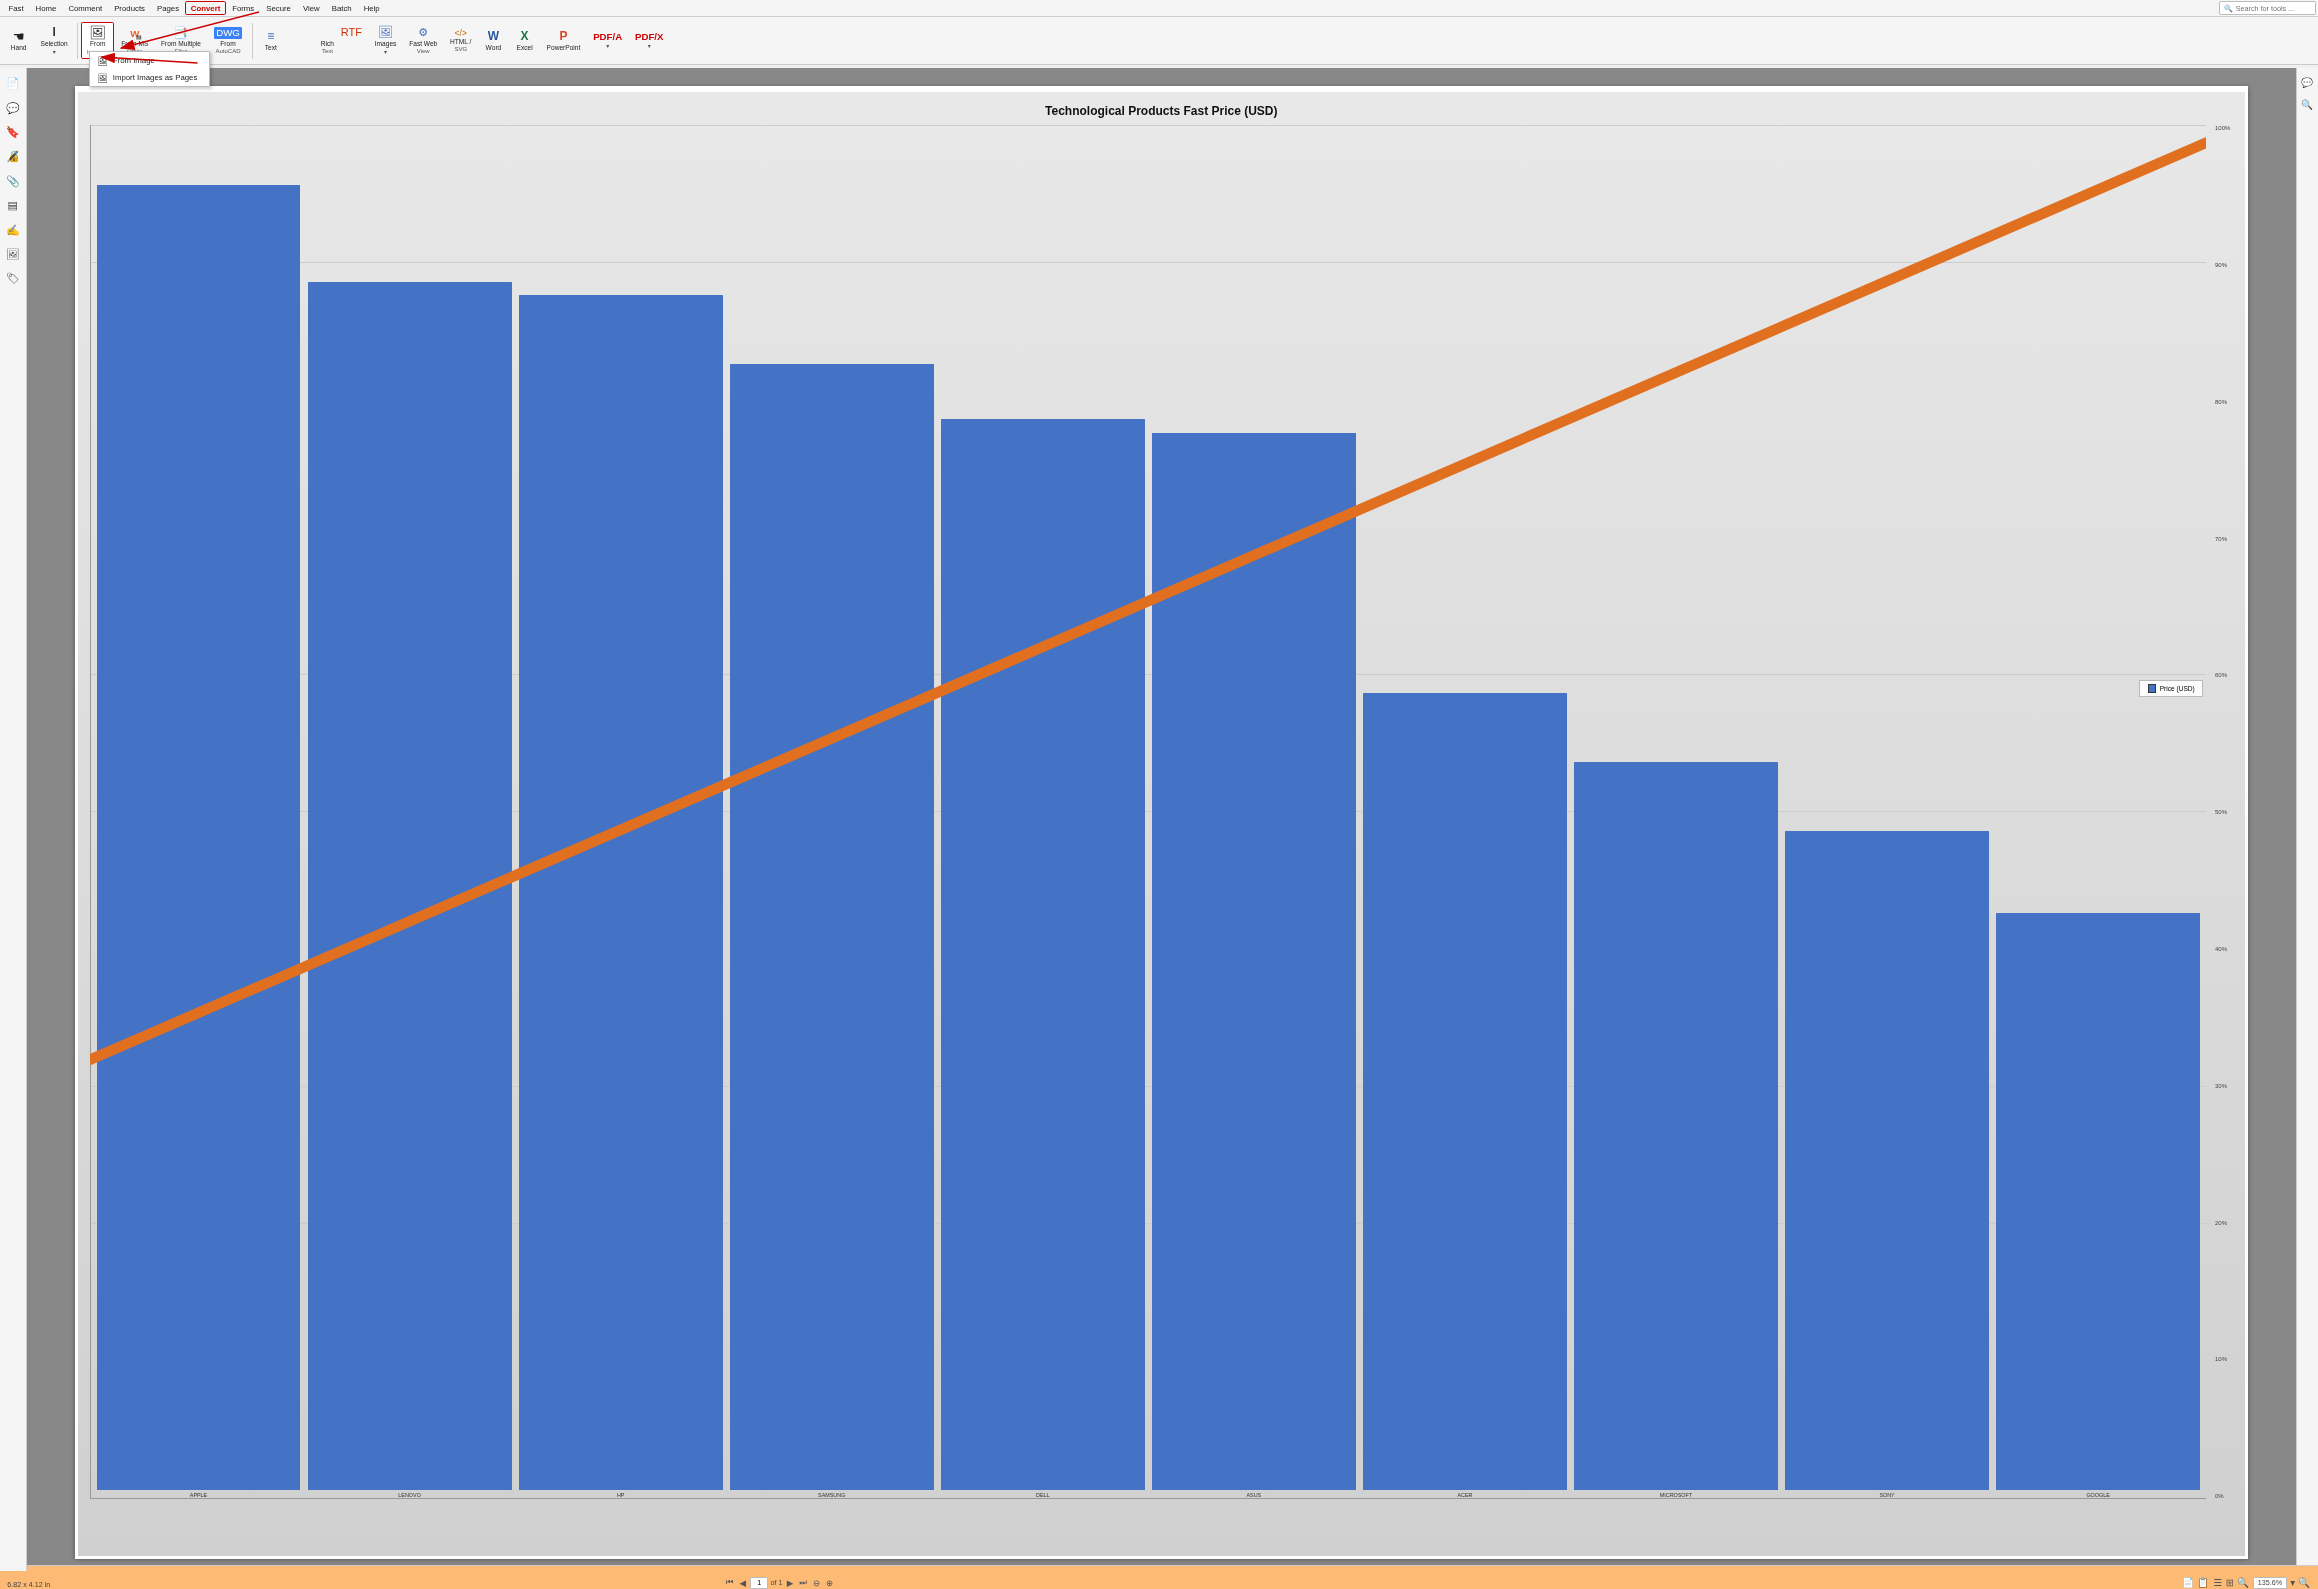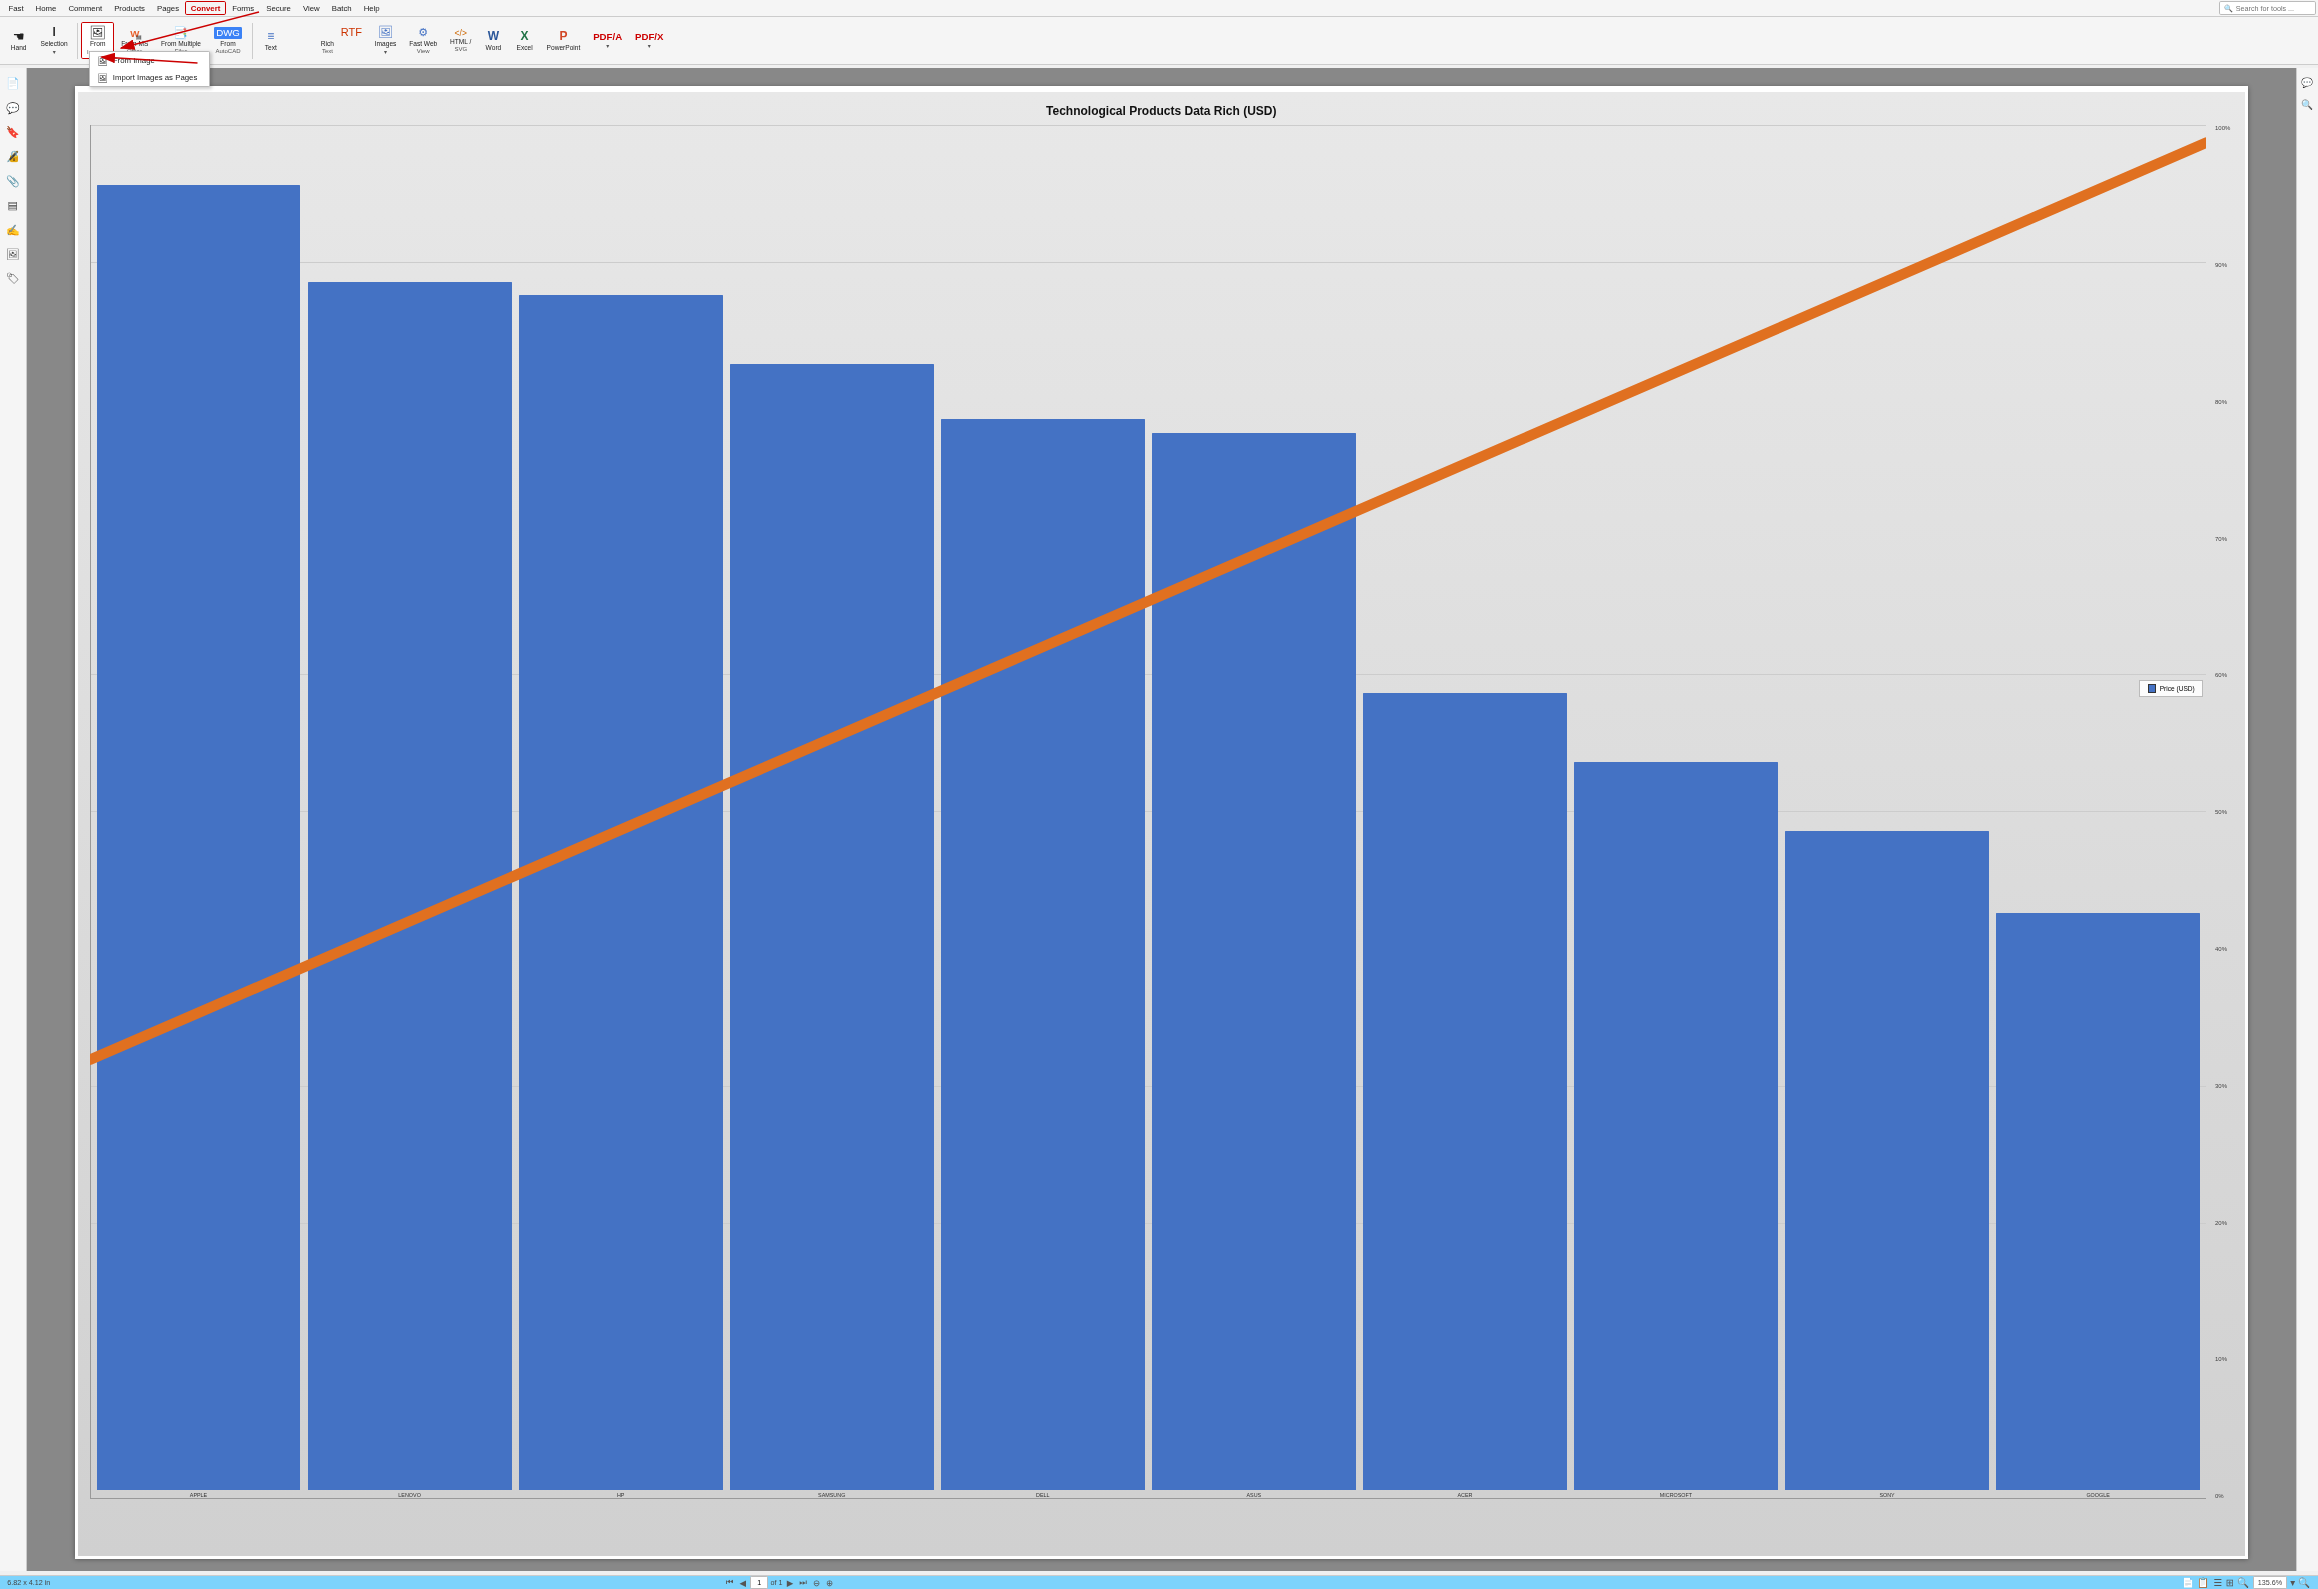--- a/index.html
+++ b/index.html
@@ -296,25 +296,25 @@
       background: #4472C4;
       border: 0.6px solid #333;
     }
 
     
     #status-bar {
       position: absolute;
       bottom: 0;
       left: 0;
       right: 0;
-      height: 14px;
-      background: #7dd3fc;
+      height: 24px;
+      background: #fdba74;
       border-top: 0.6px solid #ccc;
       display: flex;
-      align-items: center;
+      align-items: flex-end;
       padding: 0 7.2px;
       font-size: 7.2px;
       color: #444;
     }
     #status-bar .right-controls {
       margin-left: auto;
       display: flex;
       align-items: center;
       gap: 3.6px;
     }
@@ -504,21 +504,21 @@
 </div>
 
 <div id="right-sidebar">
   <div class="right-tool">💬</div>
   <div class="right-tool">🔍</div>
 </div>
 
 <div id="main-content">
   <div id="pdf-page">
     <div id="chart-container">
-      <div id="chart-title">Technological Products Data Rich (USD)</div>
+      <div id="chart-title">Technological Products Fast Price (USD)</div>
 
       <div id="chart-area">
         <div id="bars-wrapper">
 
         <div class="bar-group">
               <div class="bar" style="height: 95%;"></div>
               <div class="bar-label">APPLE</div>
             </div>
             <div class="bar-group">
               <div class="bar" style="height: 88%;"></div>

